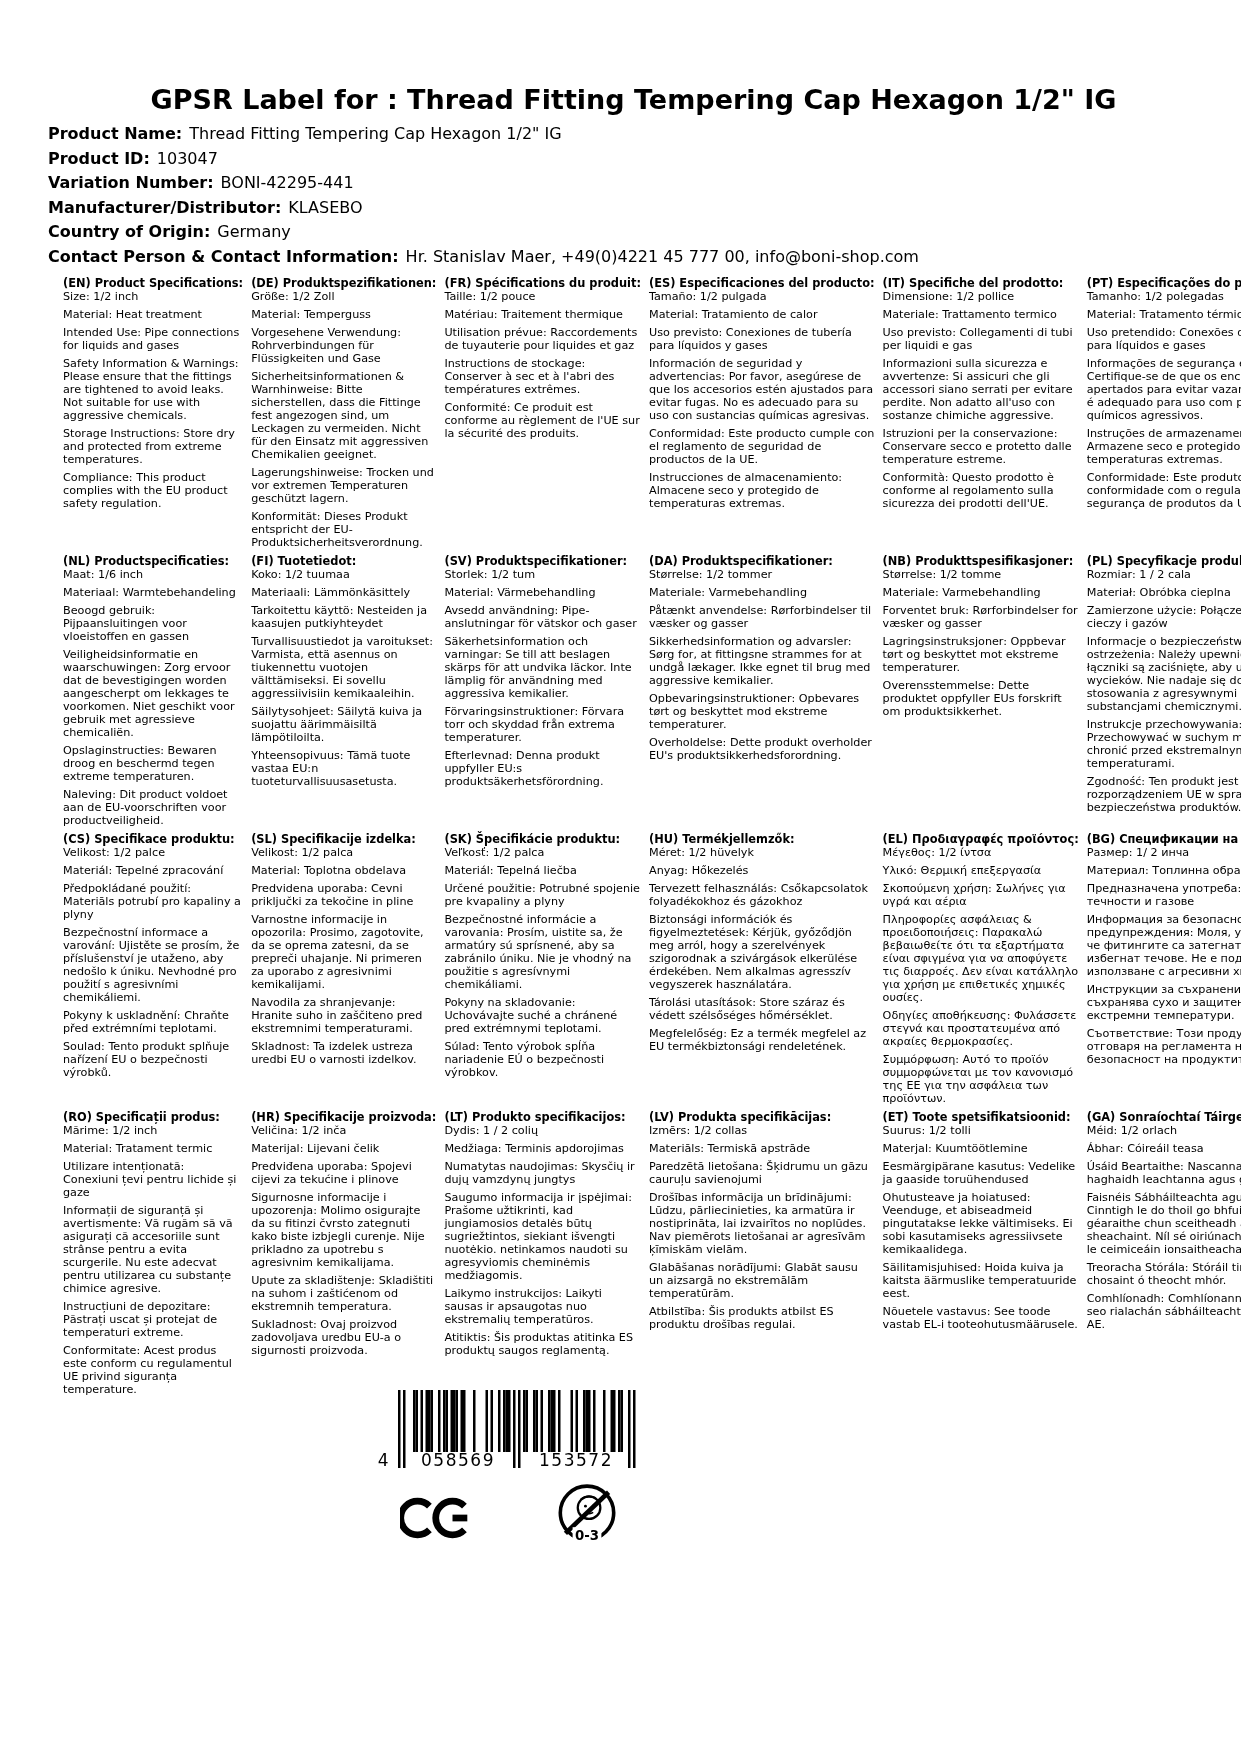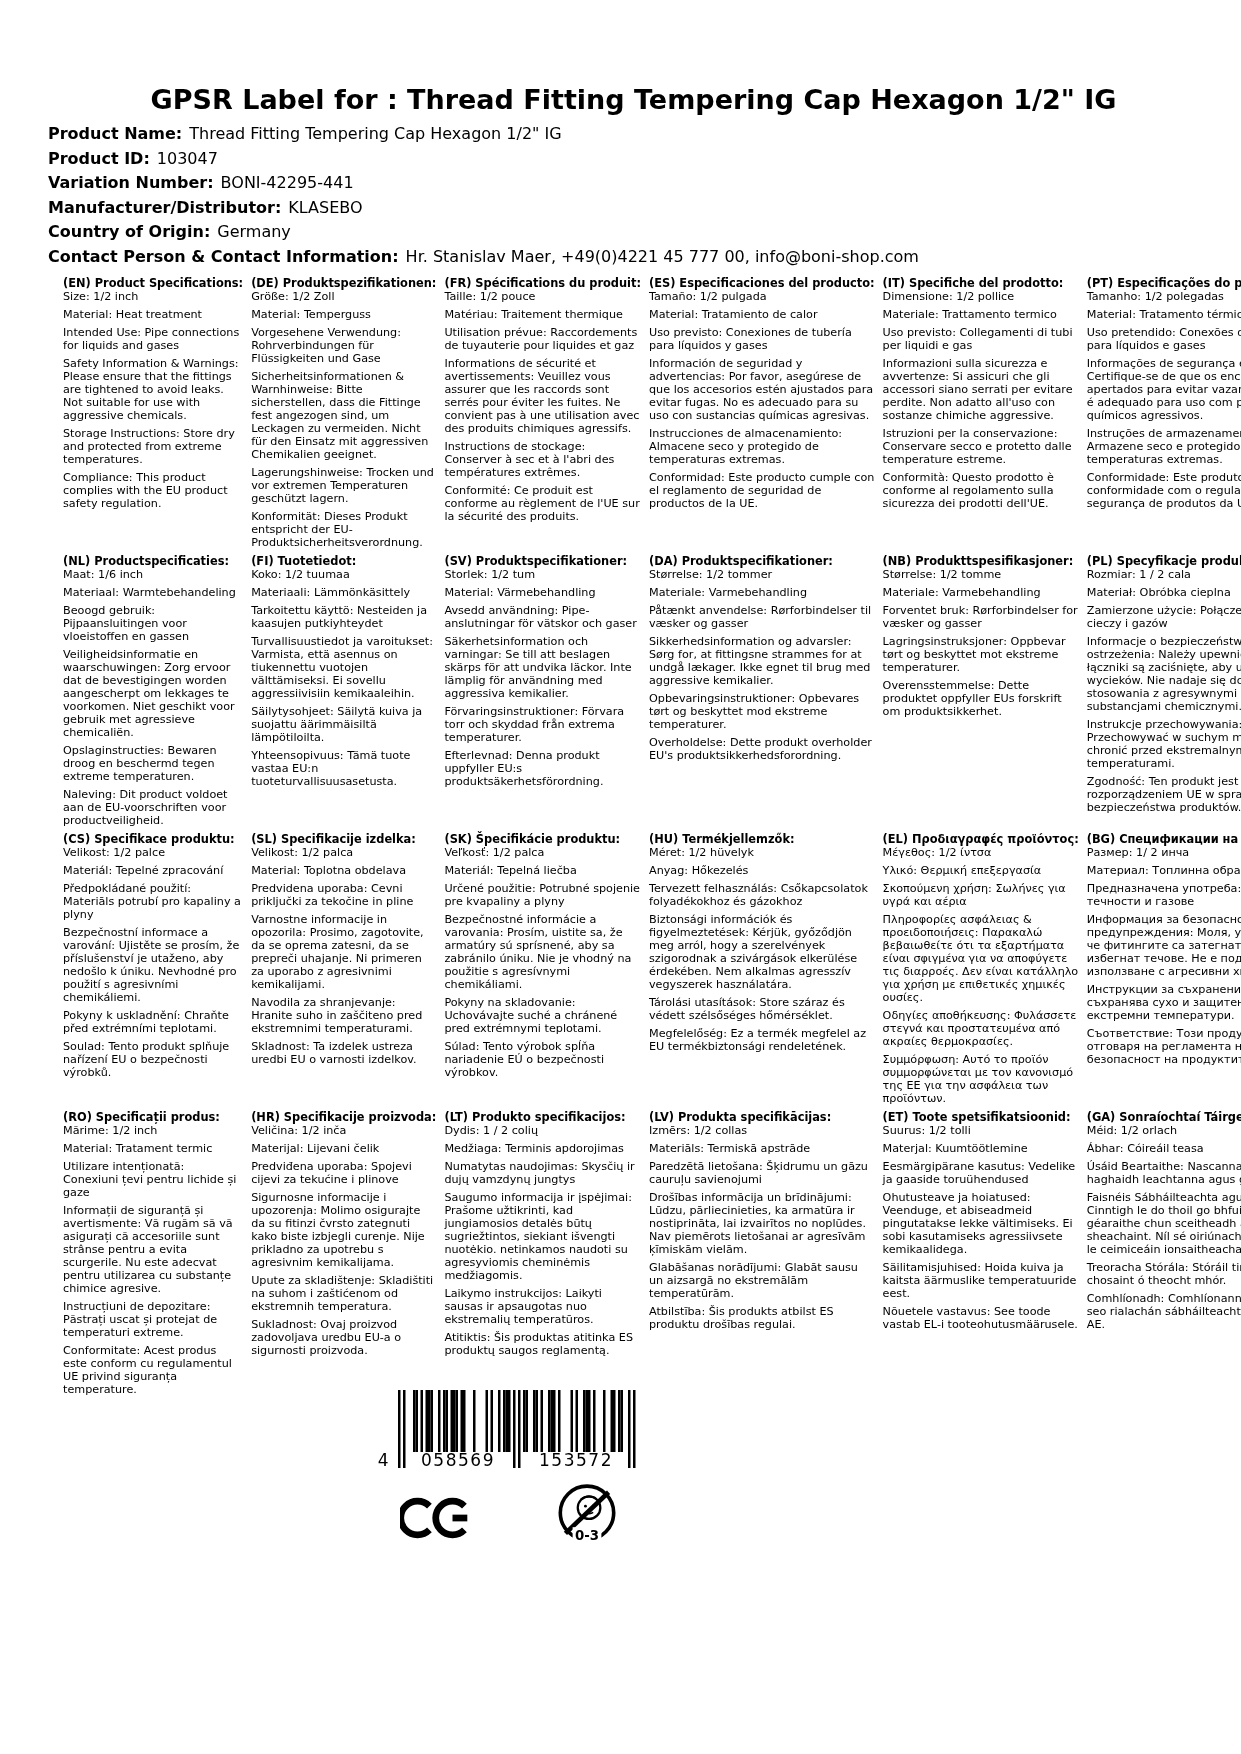--- a/index.html
+++ b/index.html
@@ -69,32 +69,31 @@
       <p class="spec-par">Vorgesehene Verwendung: Rohrverbindungen für Flüssigkeiten und Gase</p>
       <p class="spec-par">Sicherheitsinformationen &amp; Warnhinweise: Bitte sicherstellen, dass die Fittinge fest angezogen sind, um Leckagen zu vermeiden. Nicht für den Einsatz mit aggressiven Chemikalien geeignet.</p>
       <p class="spec-par">Lagerungshinweise: Trocken und vor extremen Temperaturen geschützt lagern.</p>
       <p class="spec-par">Konformität: Dieses Produkt entspricht der EU-Produktsicherheitsverordnung.</p>
     </div>
     <div class="spec-block">
       <div class="spec-title">(FR) Spécifications du produit:</div>
       <p class="spec-par">Taille: 1/2 pouce</p>
       <p class="spec-par">Matériau: Traitement thermique</p>
       <p class="spec-par">Utilisation prévue: Raccordements de tuyauterie pour liquides et gaz</p>
-      <p class="spec-par">Informations de sécurité et avertissements: Veuillez vous assurer que les raccords sont serrés pour éviter les fuites. Ne convient pas à une utilisation avec des produits chimiques agressifs.</p>
       <p class="spec-par">Instructions de stockage: Conserver à sec et à l'abri des températures extrêmes.</p>
       <p class="spec-par">Conformité: Ce produit est conforme au règlement de l'UE sur la sécurité des produits.</p>
     </div>
     <div class="spec-block">
       <div class="spec-title">(ES) Especificaciones del producto:</div>
       <p class="spec-par">Tamaño: 1/2 pulgada</p>
       <p class="spec-par">Material: Tratamiento de calor</p>
       <p class="spec-par">Uso previsto: Conexiones de tubería para líquidos y gases</p>
       <p class="spec-par">Información de seguridad y advertencias: Por favor, asegúrese de que los accesorios estén ajustados para evitar fugas. No es adecuado para su uso con sustancias químicas agresivas.</p>
+      <p class="spec-par">Conformidad: Este producto cumple con el reglamento de seguridad de productos de la UE.</p>
       <p class="spec-par">Instrucciones de almacenamiento: Almacene seco y protegido de temperaturas extremas.</p>
-      <p class="spec-par">Conformidad: Este producto cumple con el reglamento de seguridad de productos de la UE.</p>
     </div>
     <div class="spec-block">
       <div class="spec-title">(IT) Specifiche del prodotto:</div>
       <p class="spec-par">Dimensione: 1/2 pollice</p>
       <p class="spec-par">Materiale: Trattamento termico</p>
       <p class="spec-par">Uso previsto: Collegamenti di tubi per liquidi e gas</p>
       <p class="spec-par">Informazioni sulla sicurezza e avvertenze: Si assicuri che gli accessori siano serrati per evitare perdite. Non adatto all'uso con sostanze chimiche aggressive.</p>
       <p class="spec-par">Istruzioni per la conservazione: Conservare secco e protetto dalle temperature estreme.</p>
       <p class="spec-par">Conformità: Questo prodotto è conforme al regolamento sulla sicurezza dei prodotti dell'UE.</p>
     </div>

